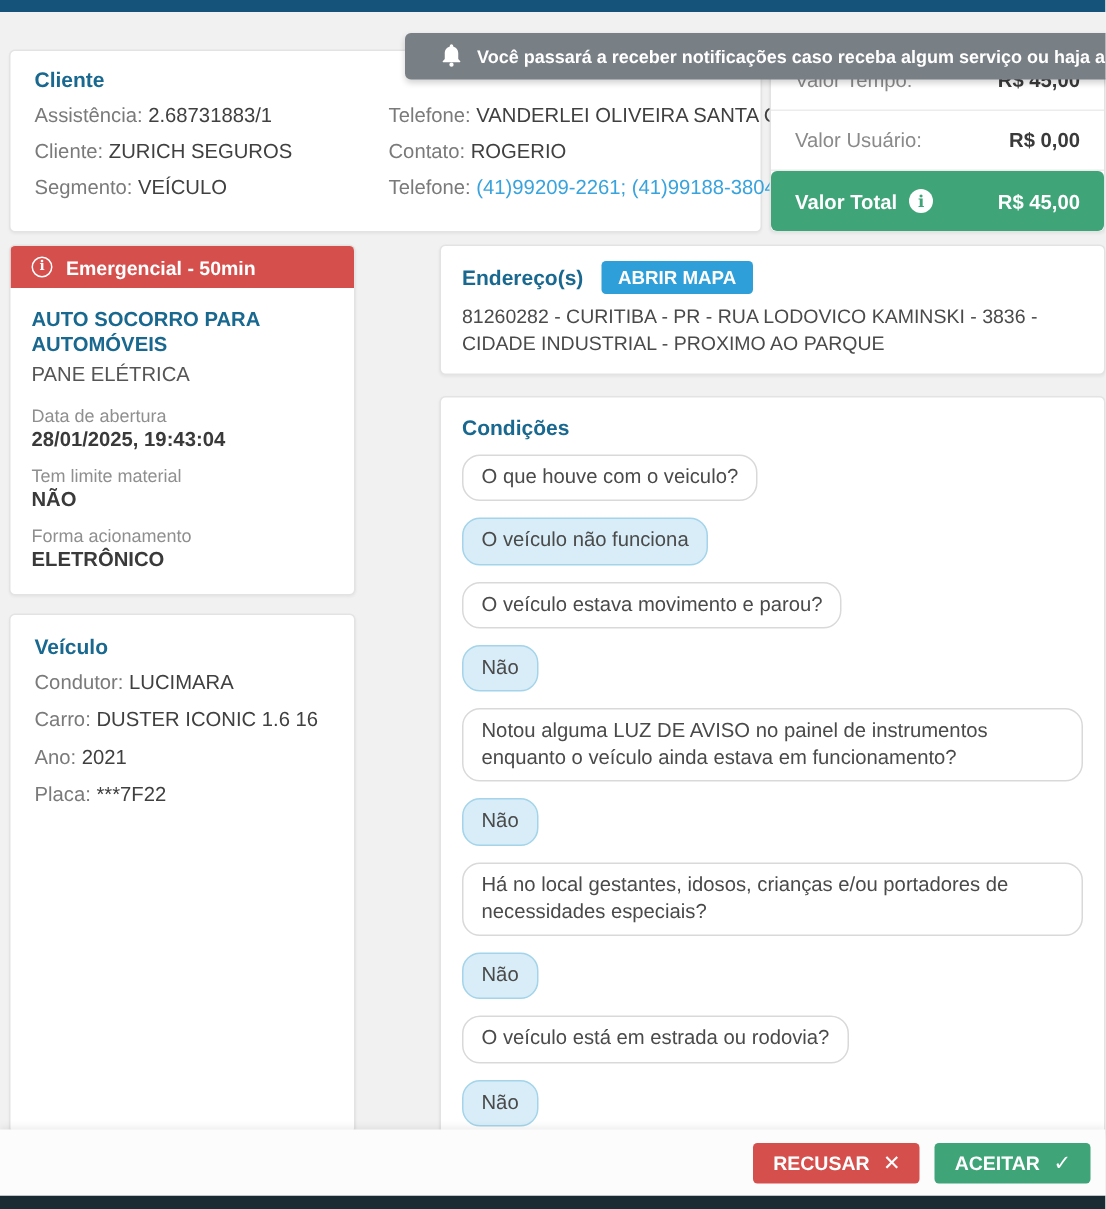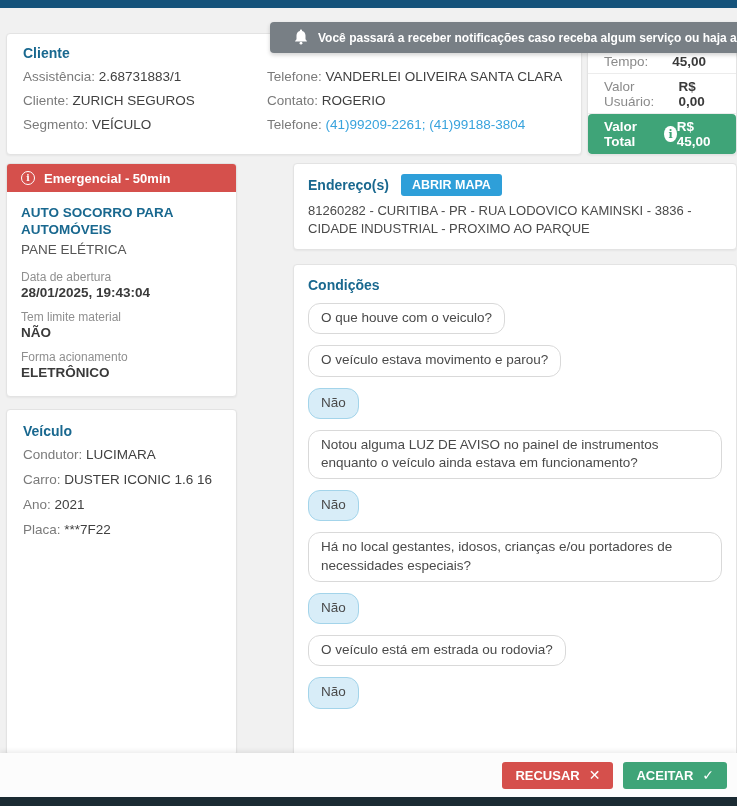--- a/index.html
+++ b/index.html
@@ -17,21 +17,21 @@
 
   .card {
     background:#fff;
     border:1px solid #e3e3e3;
     border-radius:4px;
     box-shadow:0 1px 2px rgba(0,0,0,0.05);
   }
 
   
   .row-top { display:flex; gap:5px; height:122px; }
-  .cliente-card { width:576px; padding:11px 16px; }
+  .cliente-card { width:502px; padding:11px 16px; }
   .card-title { color:#19688f; font-size:14px; font-weight:bold; margin-bottom:8px; }
   .two-col { display:flex;gap:12px; }
   .fields-col { width:232px; }
   .fields-col.right { flex:1; }
   .field-line { font-size:13.5px; margin-bottom:9px; white-space:nowrap; }
   .field-line .lbl { color:#7a7a7a; }
   .field-line .val { color:#404040; }
   .field-line .val.link { color:#38a3dd; }
 
   .valores-card { flex:1; border-radius:4px; overflow:hidden; display:flex; flex-direction:column; }
@@ -243,20 +243,21 @@
         <div class="address-head">
           <span class="card-title" style="margin-bottom:0">Endereço(s)</span>
           <button class="map-button">ABRIR MAPA</button>
         </div>
         <div class="address-text">81260282 - CURITIBA - PR - RUA LODOVICO KAMINSKI - 3836 - CIDADE INDUSTRIAL - PROXIMO AO PARQUE</div>
       </section>
 
       <section class="card conditions-card">
         <div class="card-title" style="margin-bottom:10px">Condições</div>
         <div class="bubble question">O que houve com o veiculo?</div>
+        <div class="bubble answer">O veículo não funciona</div>
         <div class="bubble question">O veículo estava movimento e parou?</div>
         <div class="bubble answer">Não</div>
         <div class="bubble question">Notou alguma LUZ DE AVISO no painel de instrumentos enquanto o veículo ainda estava em funcionamento?</div>
         <div class="bubble answer">Não</div>
         <div class="bubble question">Há no local gestantes, idosos, crianças e/ou portadores de necessidades especiais?</div>
         <div class="bubble answer">Não</div>
         <div class="bubble question">O veículo está em estrada ou rodovia?</div>
         <div class="bubble answer">Não</div>
       </section>
 

